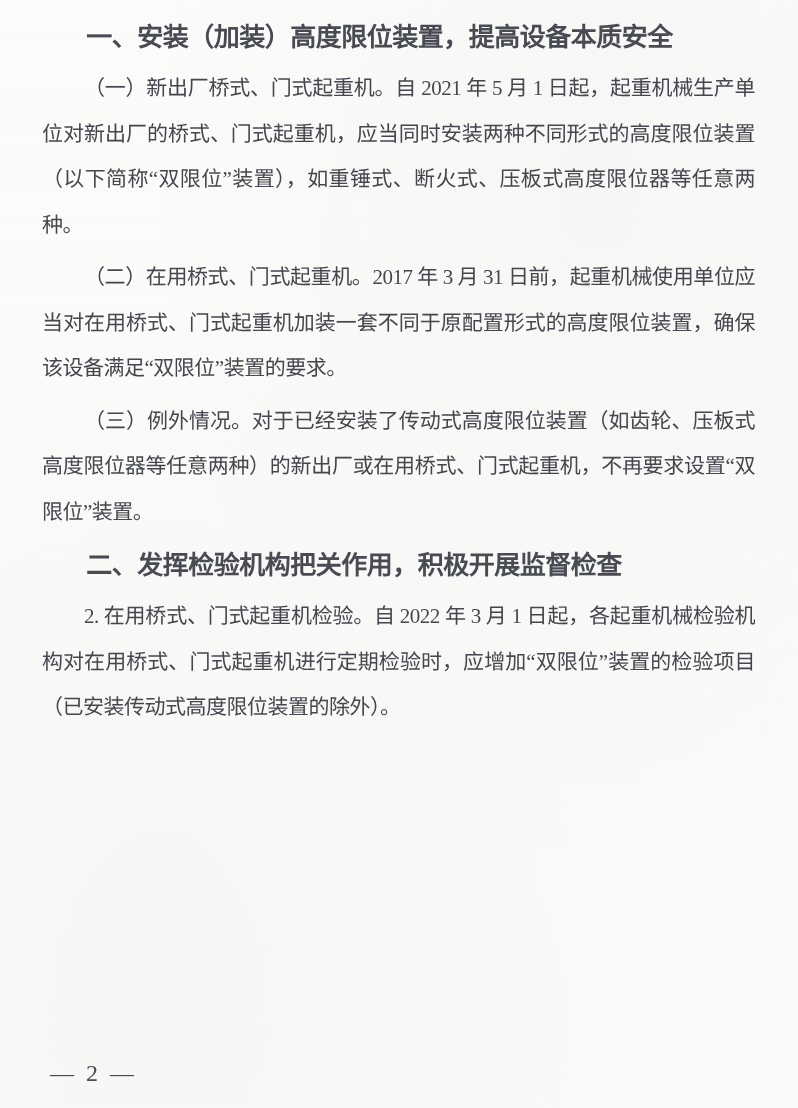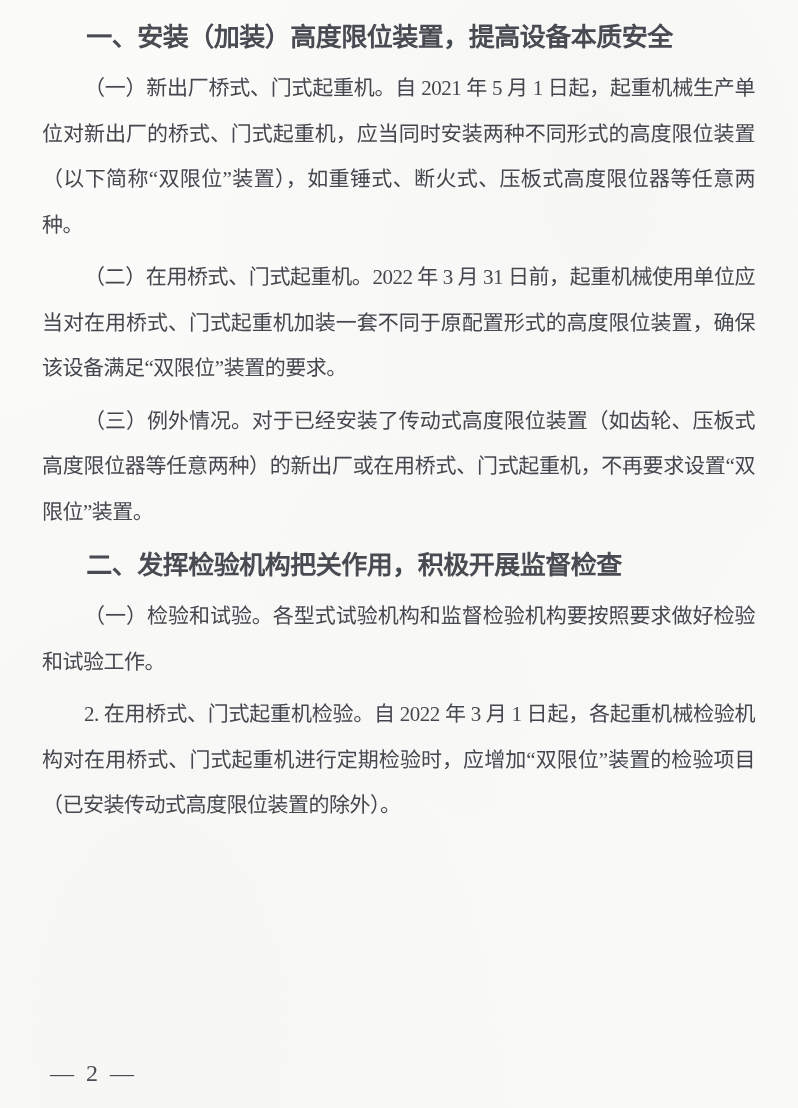--- a/index.html
+++ b/index.html
@@ -63,26 +63,25 @@
 </style>
 </head>
 <body>
 
 <div class="page">
 
   <h2 class="doc-heading">一、安装（加装）高度限位装置，提高设备本质安全</h2>
 
   <p class="body-para">（一）新出厂桥式、门式起重机。自 2021 年 5 月 1 日起，起重机械生产单位对新出厂的桥式、门式起重机，应当同时安装两种不同形式的高度限位装置（以下简称“双限位”装置），如重锤式、断火式、压板式高度限位器等任意两种。</p>
 
-  <p class="body-para">（二）在用桥式、门式起重机。2022 年 3 月 31 日前，起重机械使用单位应当对在用桥式、门式起重机加装一套不同于原配置形式的高度限位装置，确保该设备满足“双限位”装置的要求。</p>
+  <p class="body-para">（二）在用桥式、门式起重机。2017 年 3 月 31 日前，起重机械使用单位应当对在用桥式、门式起重机加装一套不同于原配置形式的高度限位装置，确保该设备满足“双限位”装置的要求。</p>
 
   <p class="body-para">（三）例外情况。对于已经安装了传动式高度限位装置（如齿轮、压板式高度限位器等任意两种）的新出厂或在用桥式、门式起重机，不再要求设置“双限位”装置。</p>
 
   <h2 class="doc-heading second">二、发挥检验机构把关作用，积极开展监督检查</h2>
 
-  <p class="body-para">（一）检验和试验。各型式试验机构和监督检验机构要按照要求做好检验和试验工作。</p>
 
 
   <p class="body-para">2. 在用桥式、门式起重机检验。自 2022 年 3 月 1 日起，各起重机械检验机构对在用桥式、门式起重机进行定期检验时，应增加“双限位”装置的检验项目（已安装传动式高度限位装置的除外）。</p>
 
   <div class="page-number">— 2 —</div>
 
 </div>
 
 </body></html>

